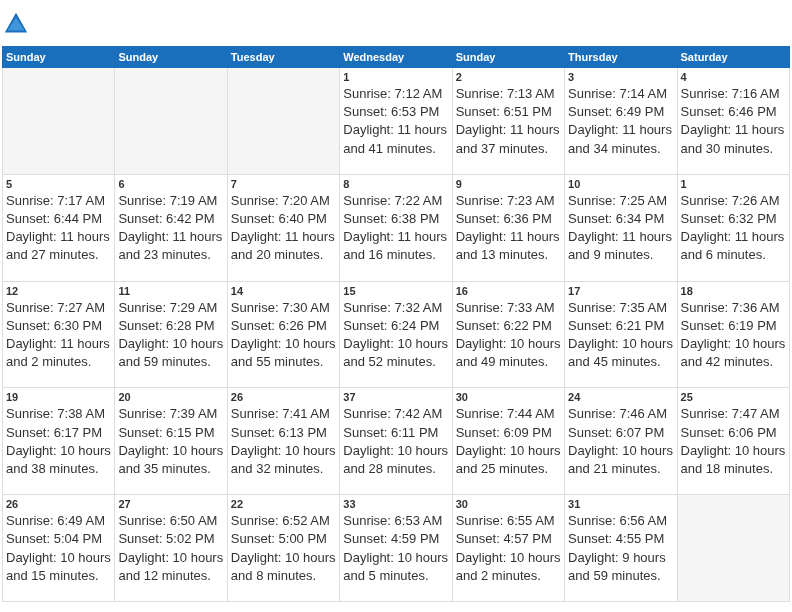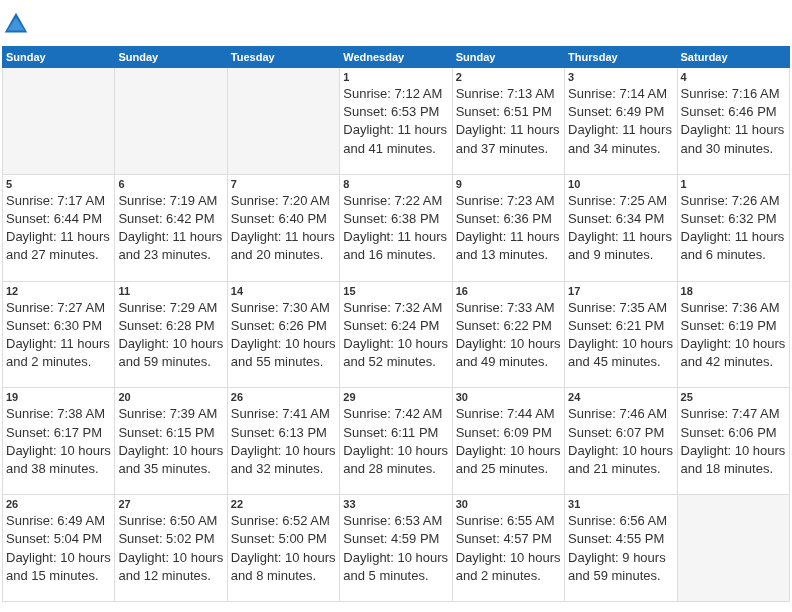--- a/index.html
+++ b/index.html
@@ -212,21 +212,21 @@
           </td>
           <td>
             <span class="day-num">20</span>
             <div class="day-info">Sunrise: 7:39 AM<br>Sunset: 6:15 PM<br>Daylight: 10 hours and 35 minutes.</div>
           </td>
           <td>
             <span class="day-num">26</span>
             <div class="day-info">Sunrise: 7:41 AM<br>Sunset: 6:13 PM<br>Daylight: 10 hours and 32 minutes.</div>
           </td>
           <td>
-            <span class="day-num">29</span>
+            <span class="day-num">37</span>
             <div class="day-info">Sunrise: 7:42 AM<br>Sunset: 6:11 PM<br>Daylight: 10 hours and 28 minutes.</div>
           </td>
           <td>
             <span class="day-num">30</span>
             <div class="day-info">Sunrise: 7:44 AM<br>Sunset: 6:09 PM<br>Daylight: 10 hours and 25 minutes.</div>
           </td>
           <td>
             <span class="day-num">24</span>
             <div class="day-info">Sunrise: 7:46 AM<br>Sunset: 6:07 PM<br>Daylight: 10 hours and 21 minutes.</div>
           </td>

